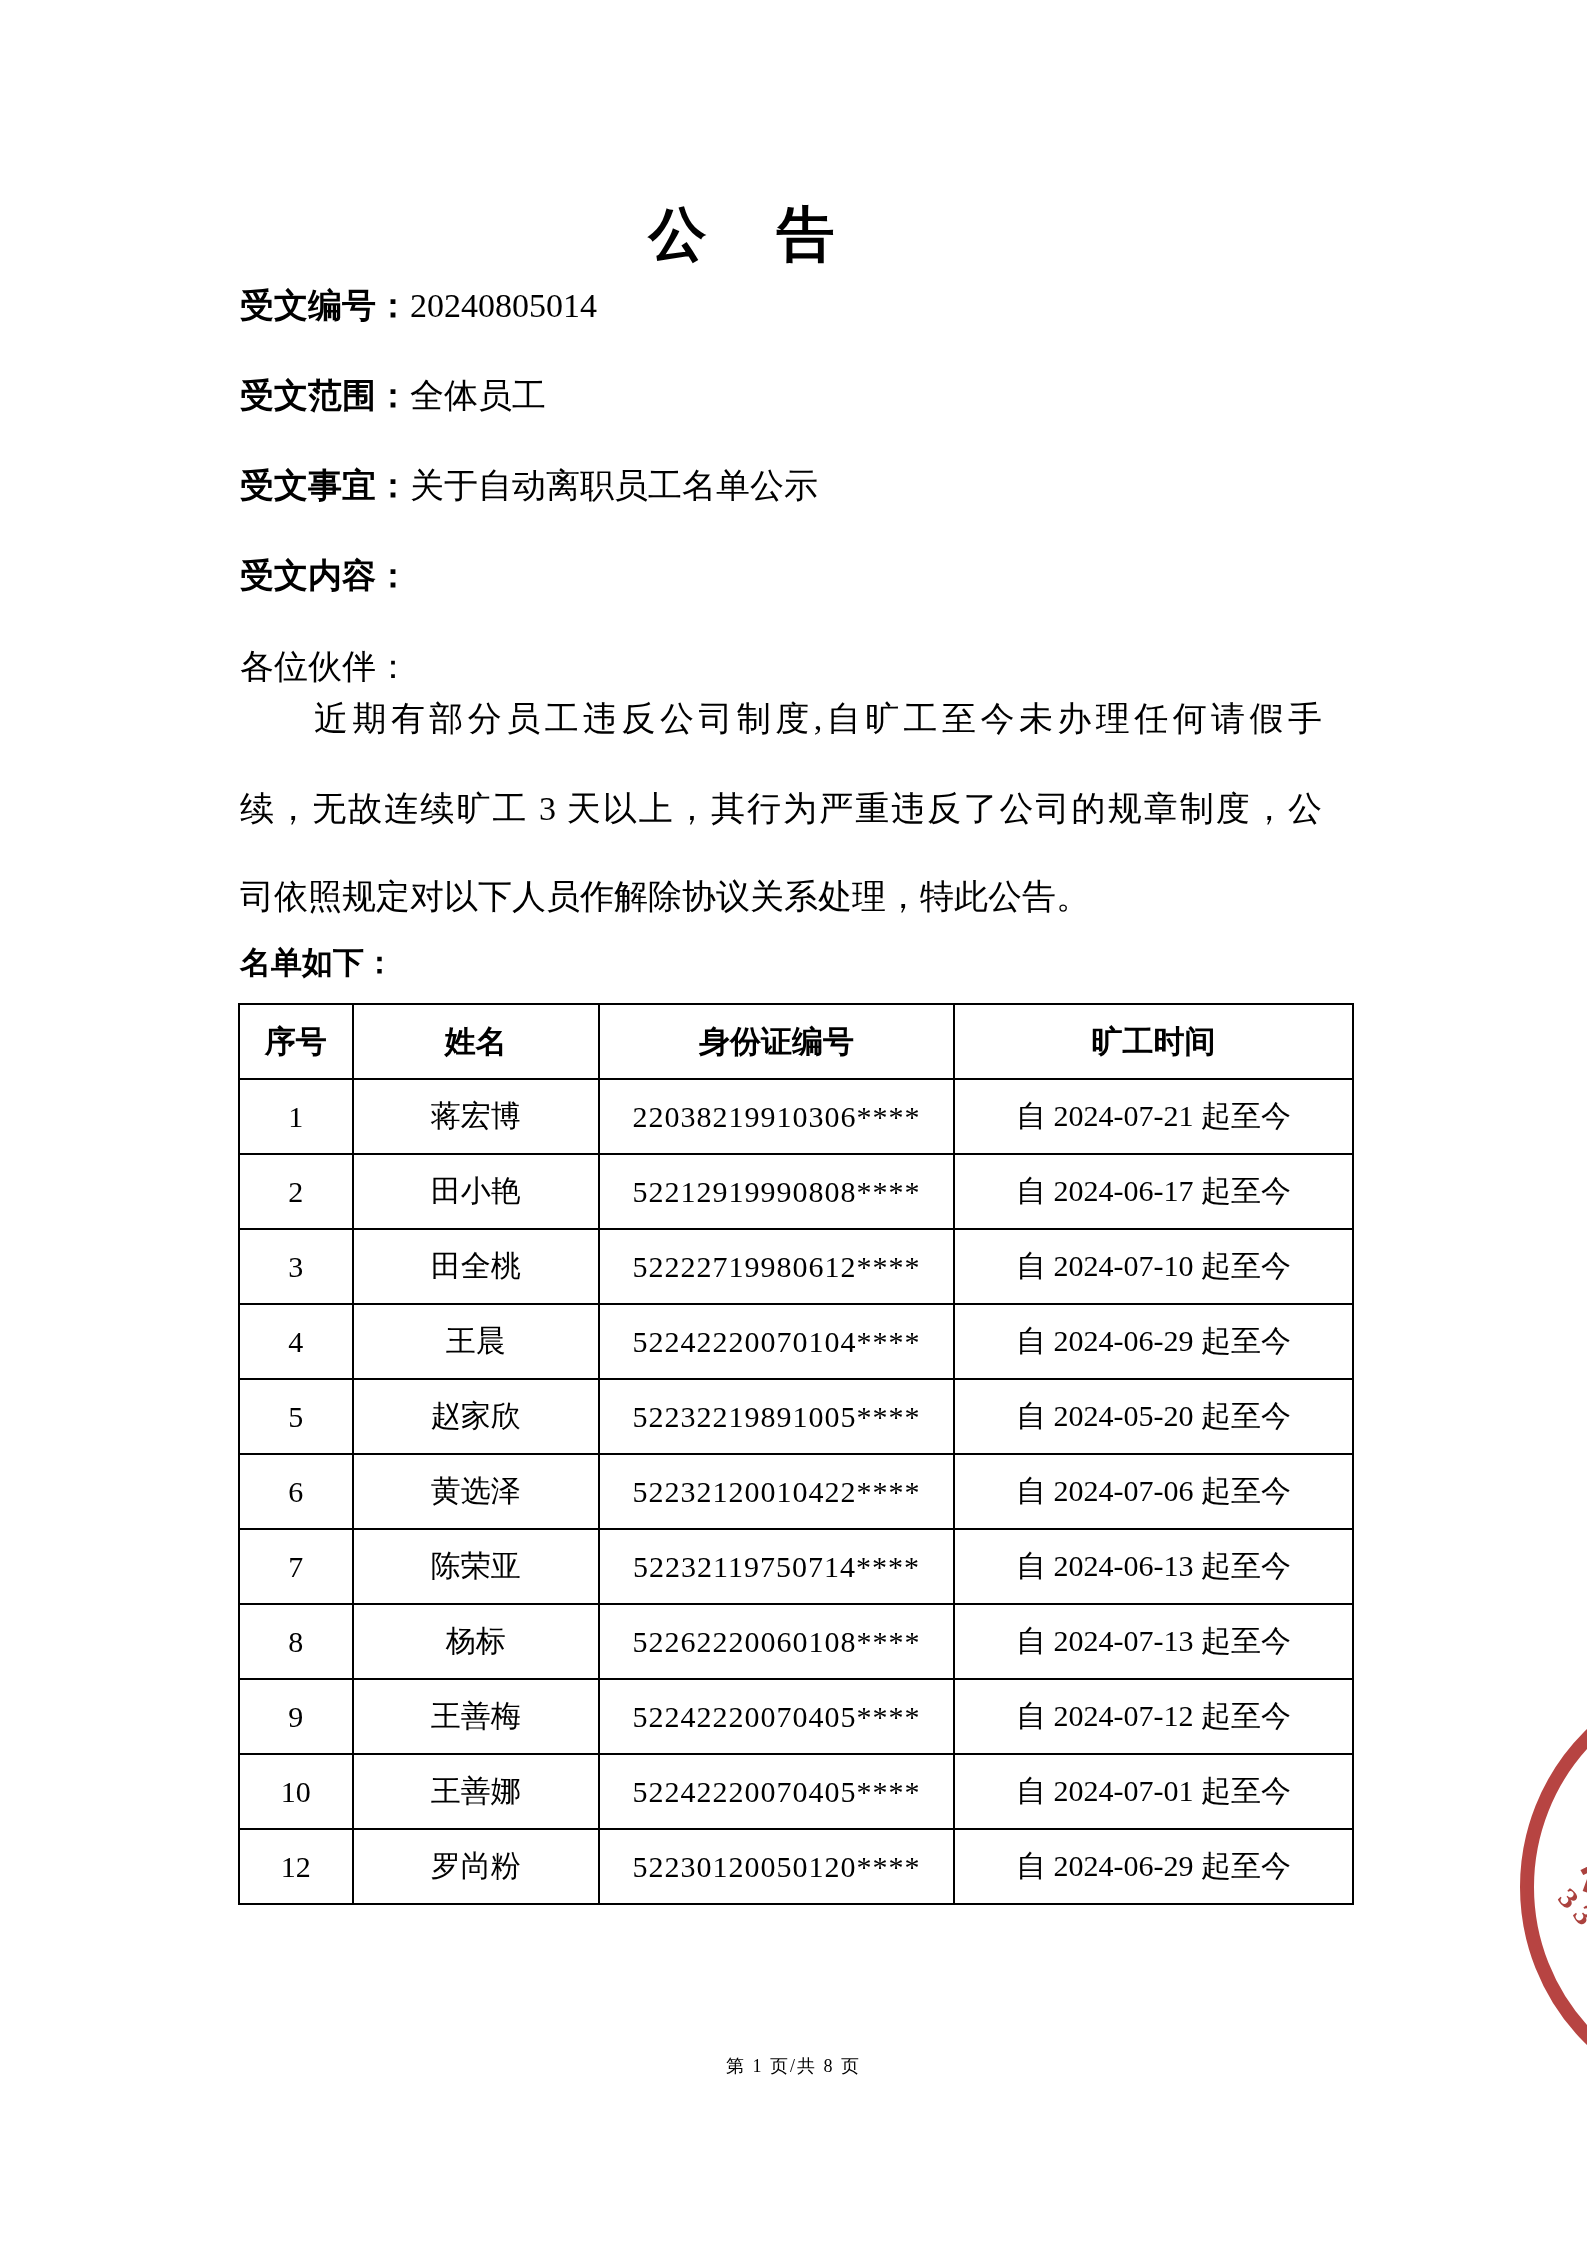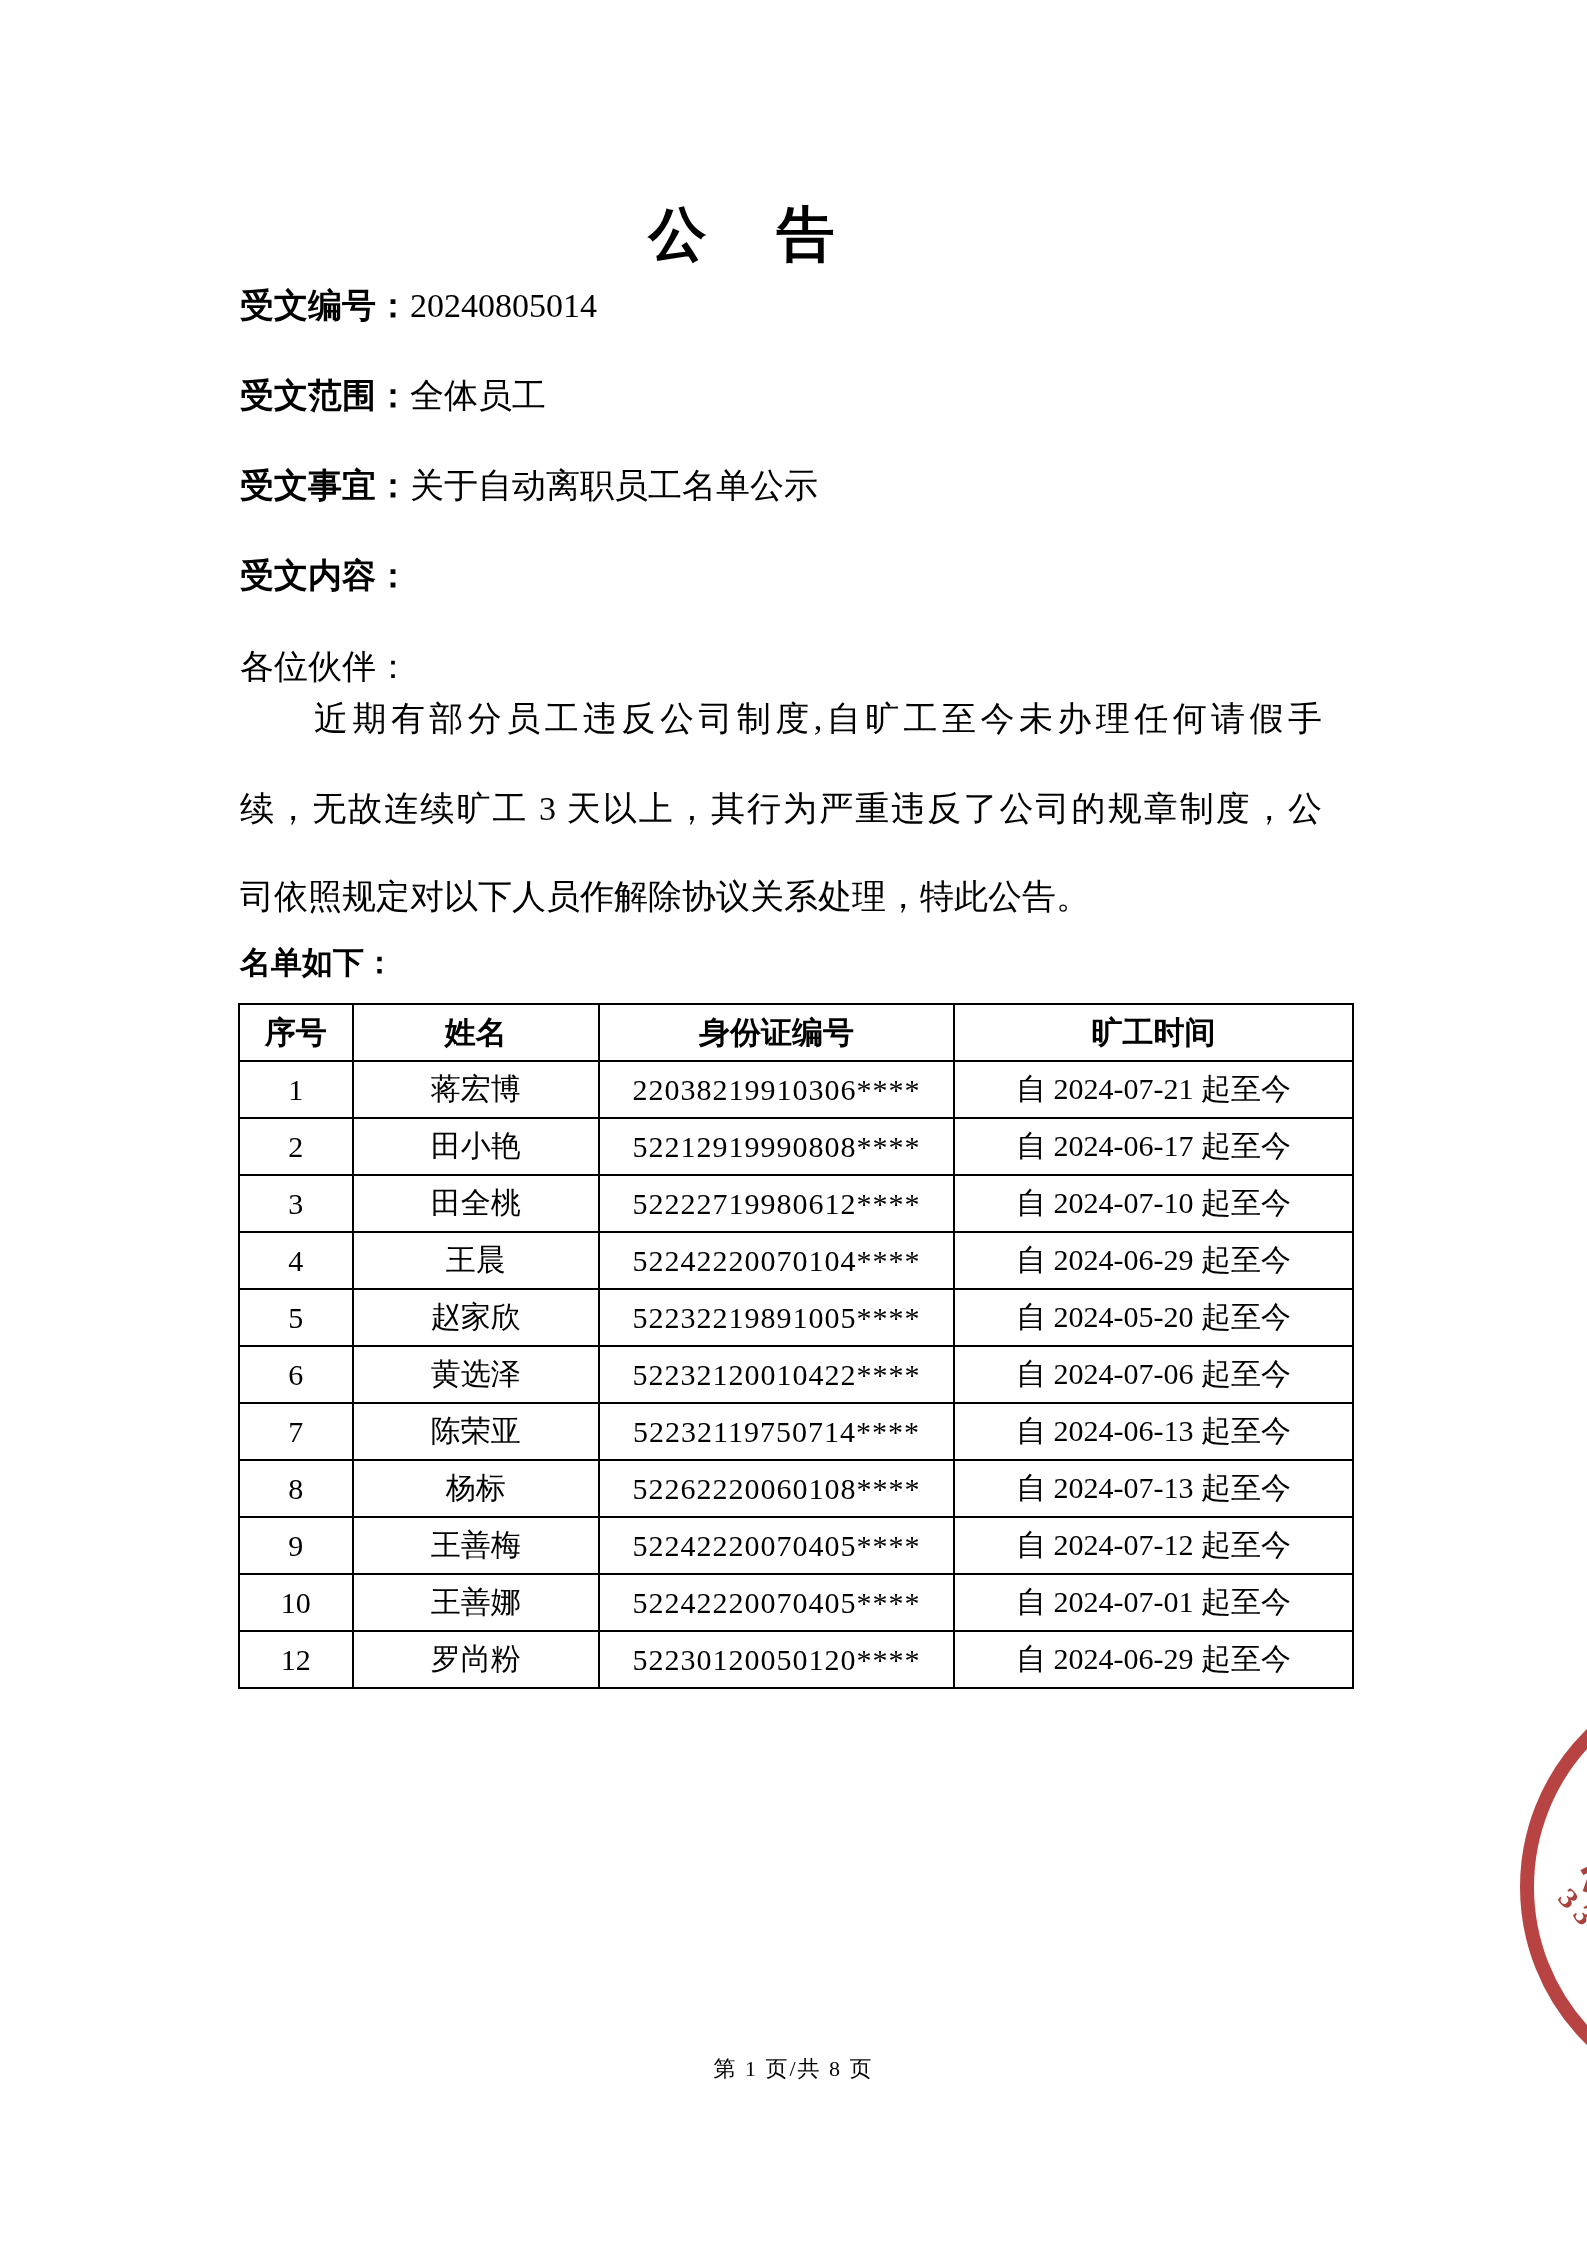--- a/index.html
+++ b/index.html
@@ -62,39 +62,39 @@
   table.roster {
     position: absolute;
     left: 238px;
     top: 1003px;
     width: 1116px;
     border-collapse: collapse;
     table-layout: fixed;
   }
   table.roster td, table.roster th {
     border: 2px solid #000000;
-    height: 57px;
+    height: 75px;
     text-align: center;
     vertical-align: middle;
     font-size: 30px;
     font-weight: 400;
     padding: 0 4px;
     overflow: hidden;
   }
   table.roster th { font-weight: 700; font-size: 31px; }
   td.cell-name { font-weight: 700; }
   td.cell-id { letter-spacing: 1px; }
   td.cell-date { font-weight: 600; }
   .page-footer {
     position: absolute;
     top: 2054px;
     left: 0;
     width: 1587px;
     text-align: center;
-    font-size: 22px;
+    font-size: 18px;
     letter-spacing: 2px;
   }
   .seal {
     position: absolute;
     left: 1480px;
     top: 1660px;
     width: 107px;
     height: 460px;
     pointer-events: none;
   }

